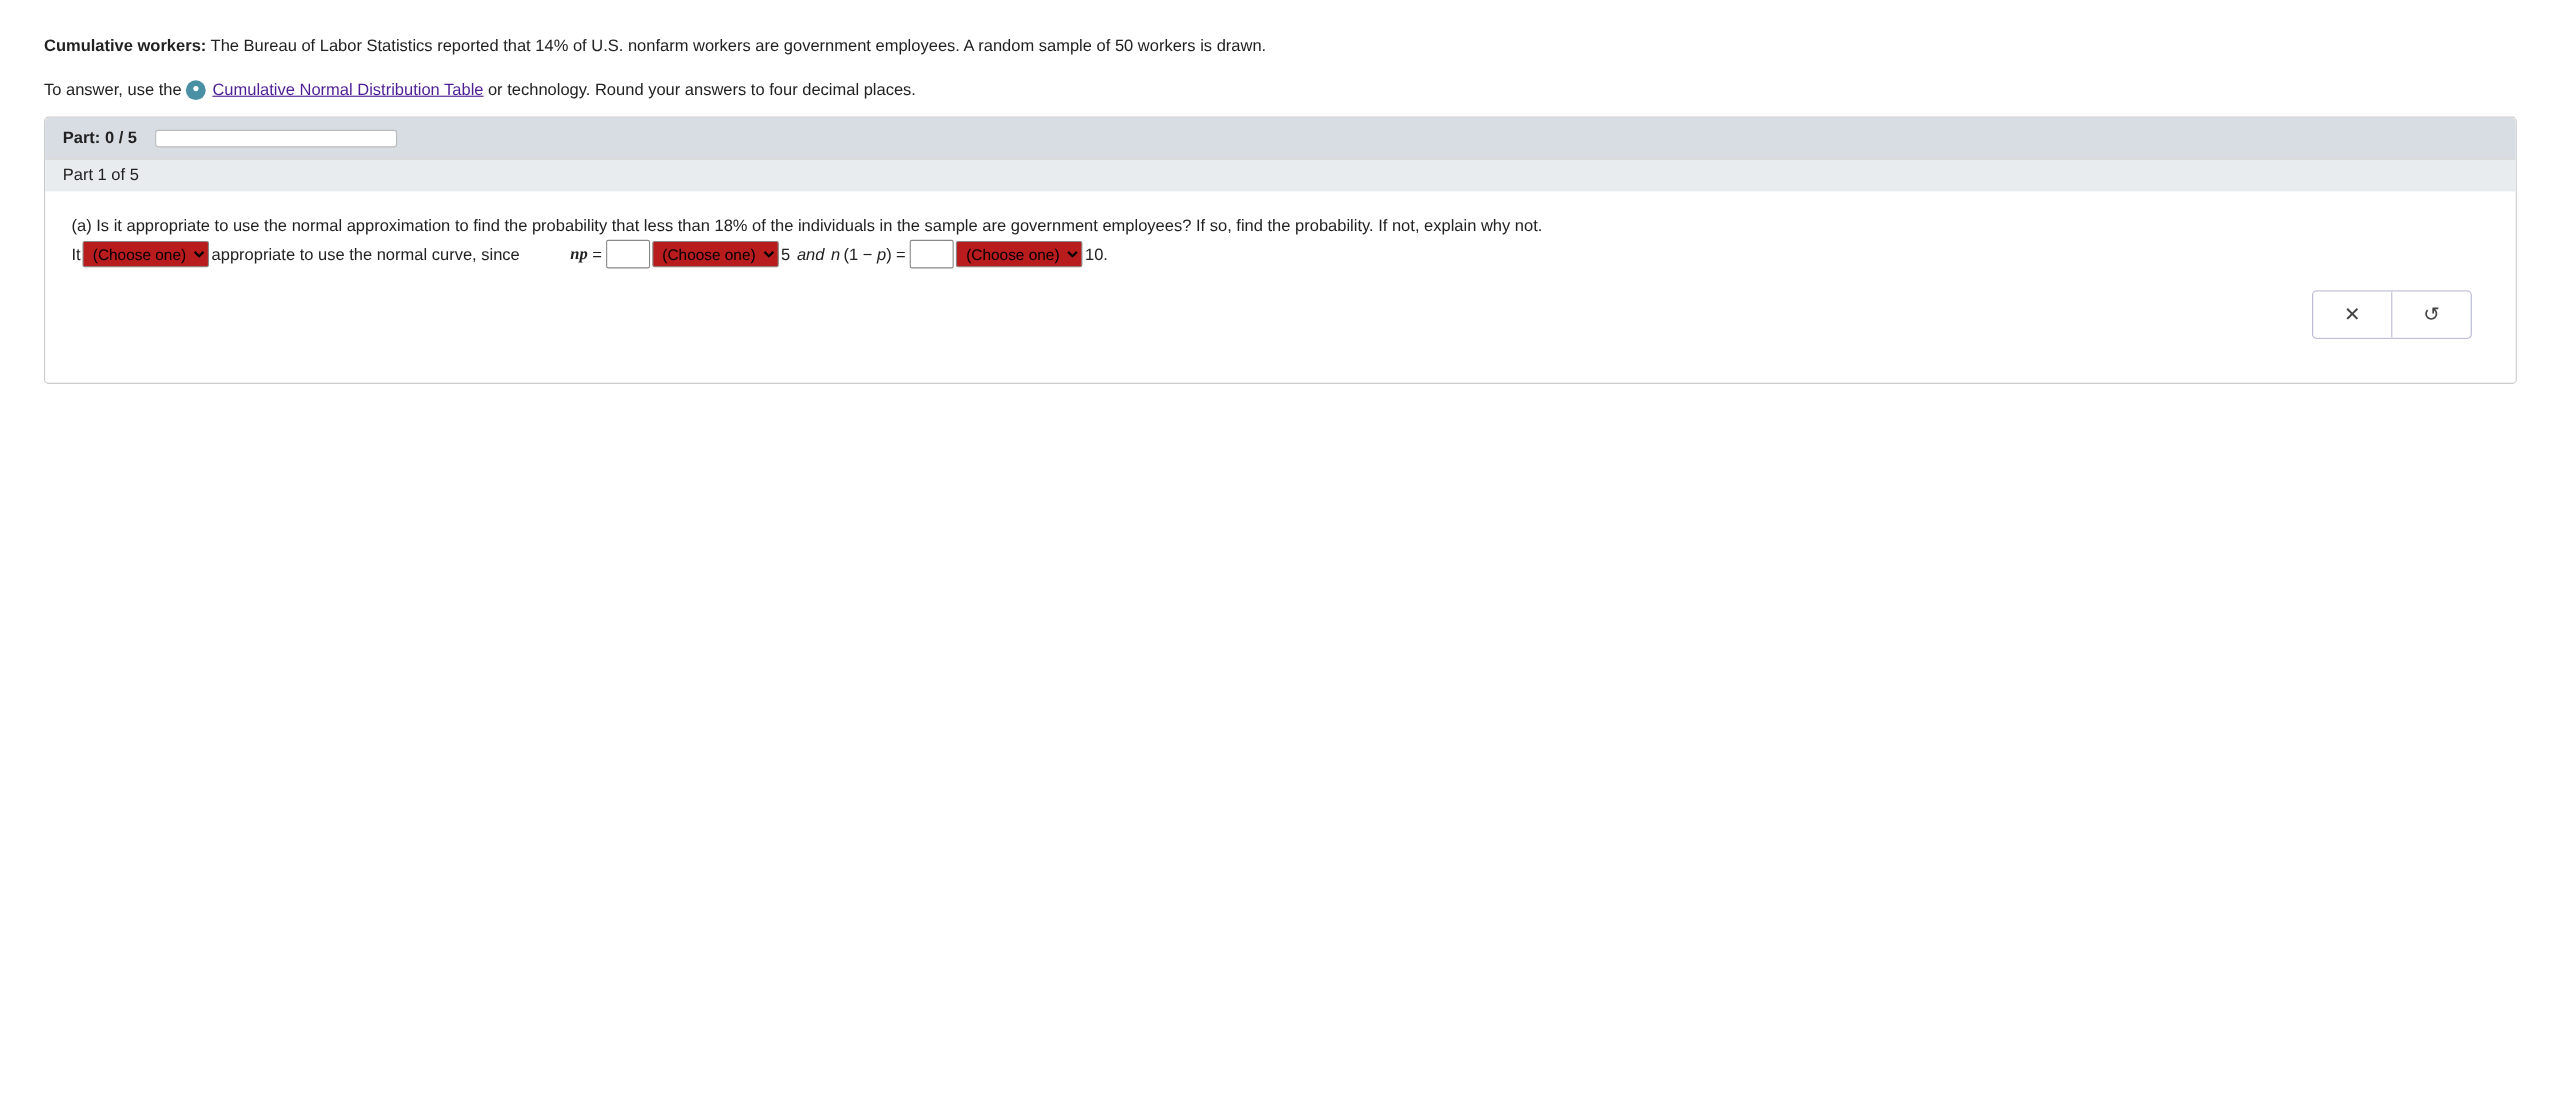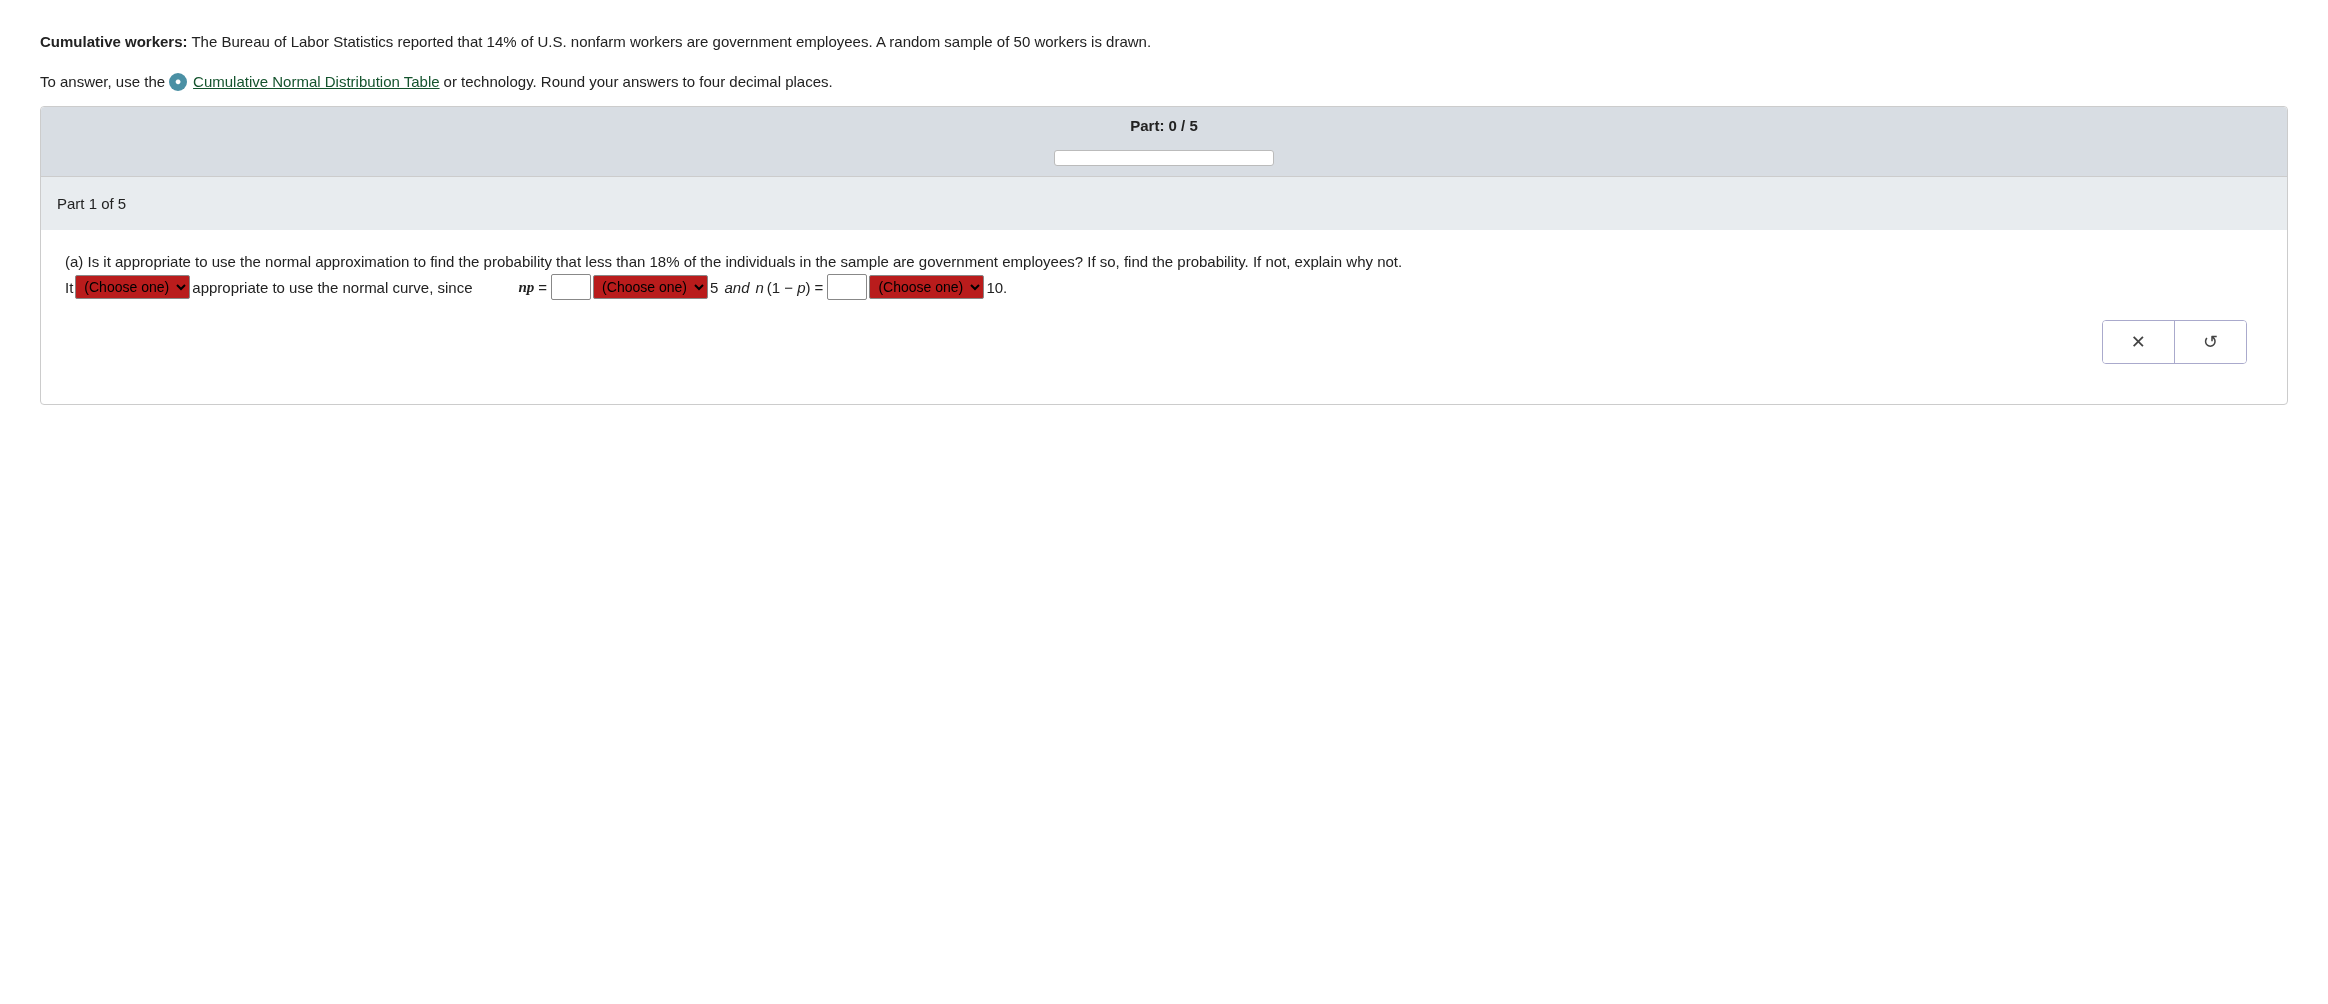--- a/index.html
+++ b/index.html
@@ -30,43 +30,42 @@
       width: 18px;
       height: 18px;
       background: #4a90a4;
       border-radius: 50%;
       color: white;
       font-size: 11px;
       font-weight: bold;
       margin-right: 2px;
     }
     .table-link {
-      color: #14532d;
+      color: #4c1d95;
       text-decoration: underline;
       cursor: pointer;
     }
     .part-header-bar {
       background: #d8dde3;
       border-radius: 4px 4px 0 0;
       padding: 10px 16px;
       display: flex;
       align-items: center;
       gap: 16px;
-      flex-direction: column;
     }
     .progress-bar-bg {
       background: #fff;
       border-radius: 3px;
       height: 16px;
       width: 220px;
       border: 1px solid #bbb;
     }
     .part-subheader-bar {
       background: #e8ecef;
-      padding: 18px 16px;
+      padding: 6px 16px;
       border-top: 1px solid #ccc;
     }
     .question-box {
       border: 1px solid #ccc;
       border-radius: 4px;
       margin-bottom: 24px;
       background: #fff;
     }
     .question-content {
       padding: 20px 24px 24px 24px;

